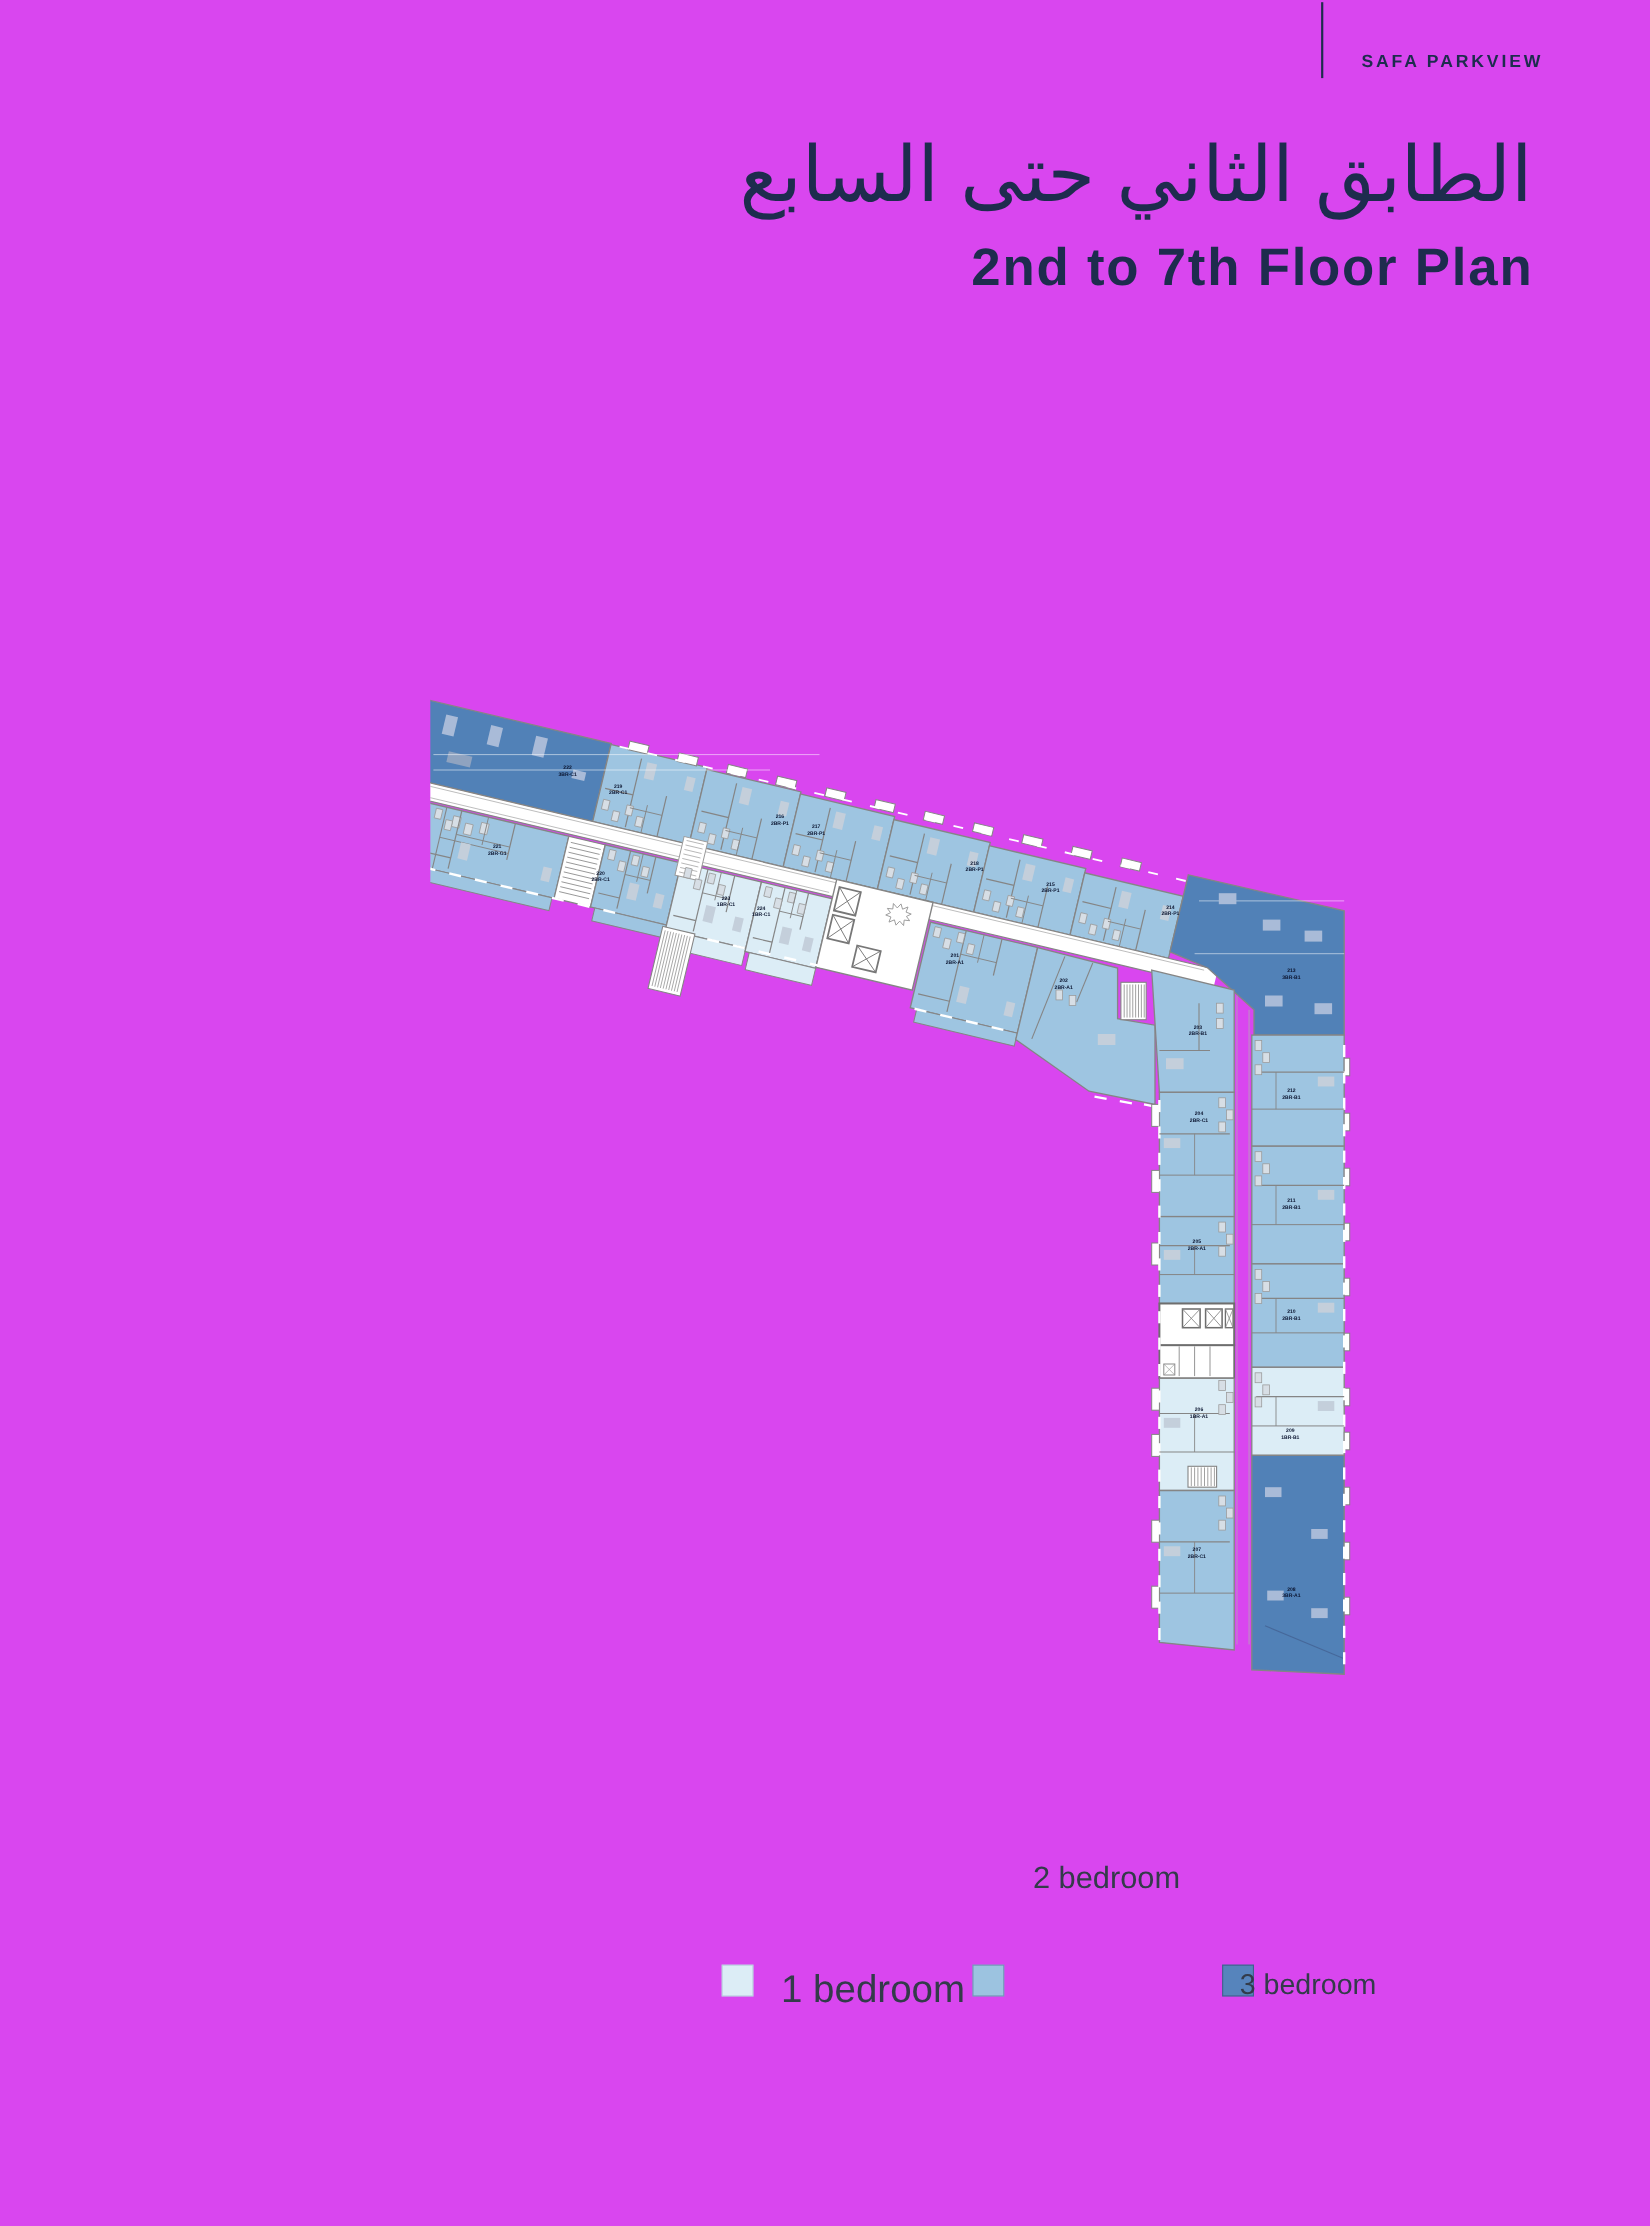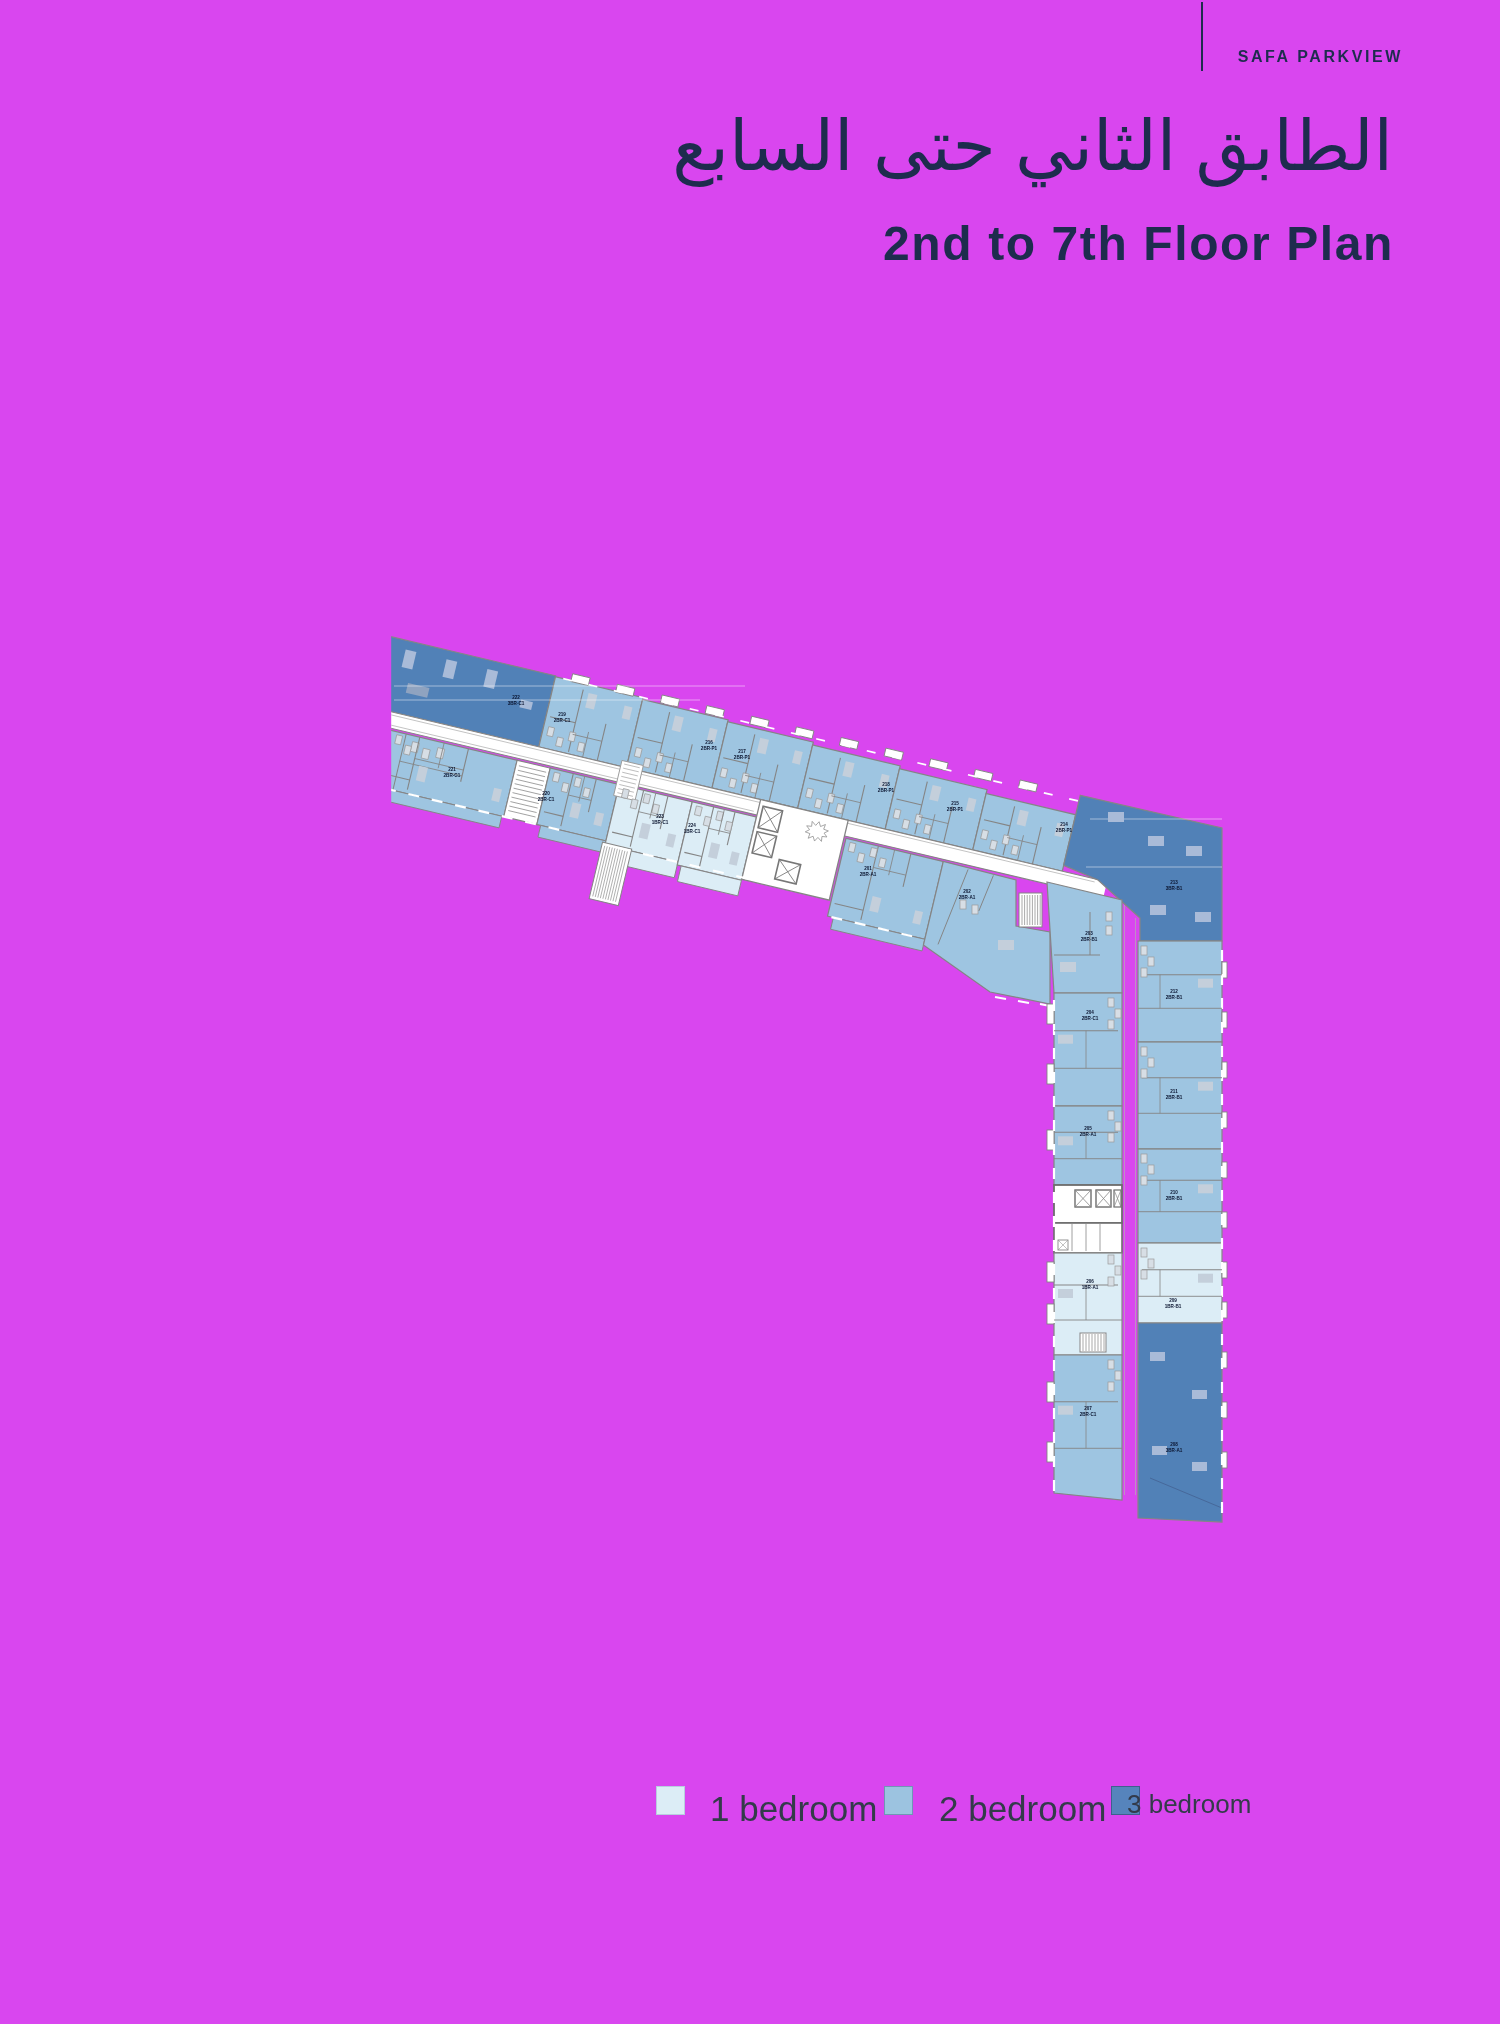--- a/index.html
+++ b/index.html
@@ -3,21 +3,21 @@
 html,body{margin:0;padding:0;background:#fff;}
 #page{position:relative;width:1500px;height:2024px;background:#d946ef;overflow:hidden;font-family:"Liberation Sans",sans-serif;}
 .hdr{position:absolute;color:#1e2c4e;}
 </style></head><body>
 <div id="page">
 
 <div class="hdr" style="left:1201px;top:2px;width:2px;height:69px;background:#1e2c4e;"></div>
 
 <div class="hdr" style="left:903px;top:48px;width:500px;text-align:right;font-size:16px;font-weight:bold;letter-spacing:2.6px;">SAFA PARKVIEW</div>
 
-<div class="hdr" style="left:393px;top:105px;width:1000px;text-align:right;font-size:70px;font-family:'Liberation Sans','DejaVu Sans',sans-serif;" dir="rtl">الطابق الثاني حتى السابع</div>
+<div class="hdr" style="left:393px;top:118px;width:1000px;text-align:right;font-size:70px;font-family:'Liberation Sans','DejaVu Sans',sans-serif;" dir="rtl">الطابق الثاني حتى السابع</div>
 
 <div class="hdr" style="left:394px;top:216px;width:1000px;text-align:right;font-size:48px;letter-spacing:1.6px;font-weight:bold;">2nd to 7th Floor Plan</div>
 <svg style="position:absolute;left:0;top:0;" width="1500" height="2024" viewBox="0 0 1500 2024">
 <defs>
         <clipPath id="lc">
           <rect x="391.2" y="0" width="1200" height="2024"></rect>
         </clipPath>
       </defs>
 <g clip-path="url(#lc)">
 <g transform="translate(392,638) rotate(13.36)">
@@ -619,16 +619,16 @@
         <text x="1173" y="1308">1BR-B1</text>
 <text x="1174" y="1446">208</text>
         <text x="1174" y="1452">3BR-A1</text>
 </g>
 </svg>
 
 <div style="position:absolute;left:656px;top:1786px;width:29px;height:29px;box-sizing:border-box;border:1px solid rgba(130,160,190,0.4);background:#dcedf6;"></div>
 <div style="position:absolute;left:710px;top:1789px;font-size:35px;color:#333b4a;">1 bedroom</div>
 
 <div style="position:absolute;left:884px;top:1786px;width:29px;height:29px;box-sizing:border-box;border:1px solid rgba(50,80,120,0.4);background:#9cc3e0;"></div>
-<div style="position:absolute;left:939px;top:1789px;font-size:35px;color:#333b4a;">2 bedroom</div>
+<div style="position:absolute;left:939px;top:1691px;font-size:28px;color:#333b4a;">2 bedroom</div>
 
 <div style="position:absolute;left:1111px;top:1786px;width:29px;height:29px;box-sizing:border-box;border:1px solid rgba(40,60,95,0.5);background:#5684bc;"></div>
 <div style="position:absolute;left:1127px;top:1789px;font-size:26px;color:#333b4a;">3 bedroom</div>
 </div>
 </body></html>

